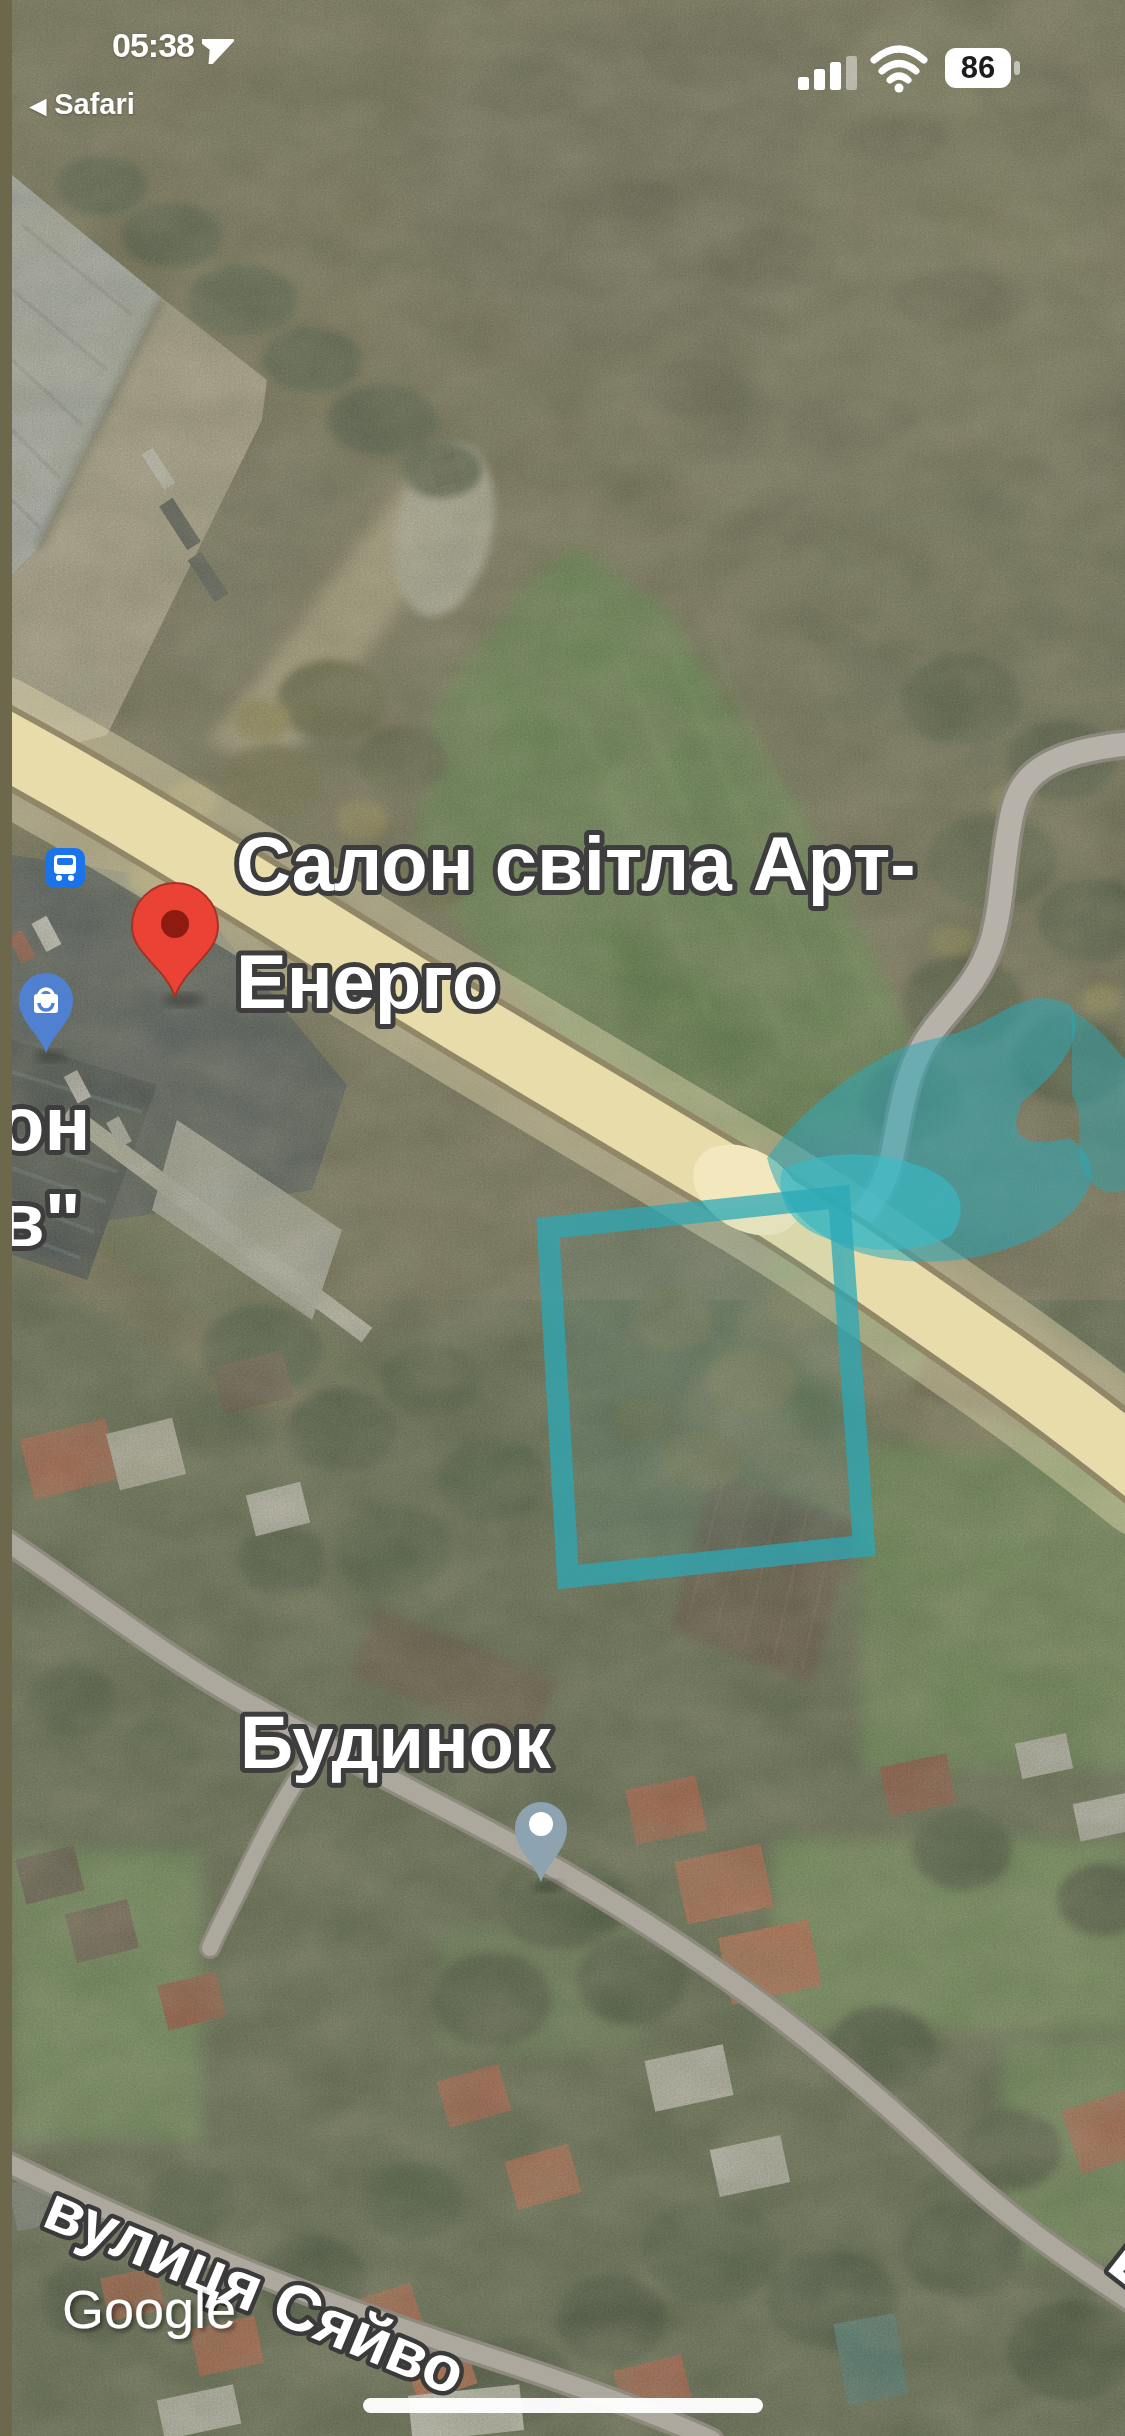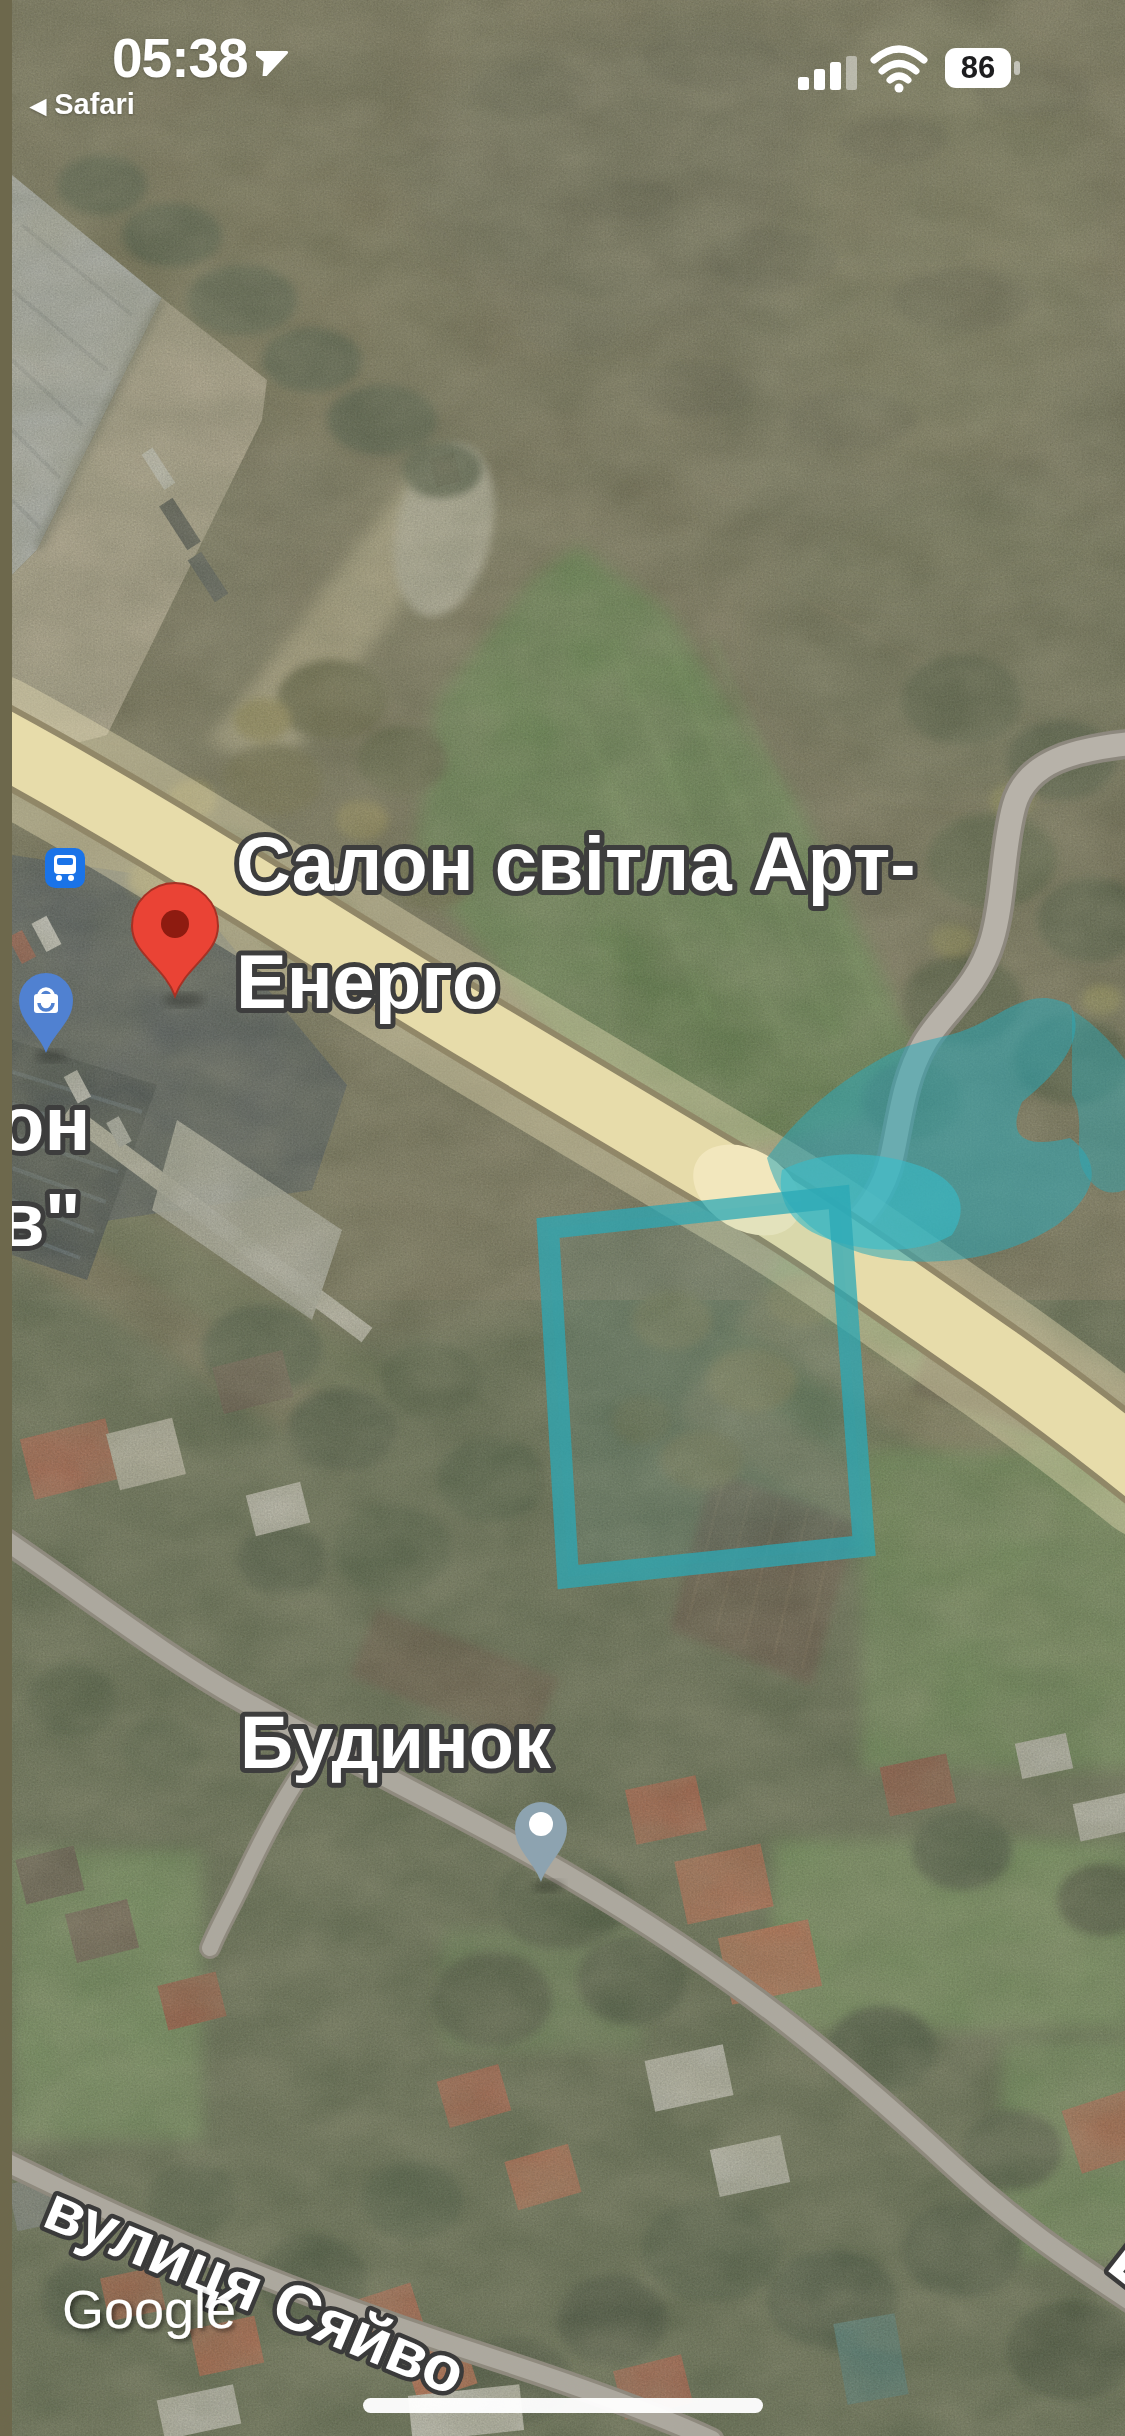--- a/index.html
+++ b/index.html
@@ -4,21 +4,21 @@
 <meta name="viewport" content="width=1125">
 <style>
   html,body{margin:0;padding:0;background:#000;}
   .screen{position:relative;width:1125px;height:2436px;overflow:hidden;
           background:#6d684c;font-family:"Liberation Sans",sans-serif;}
   .mapwrap{position:absolute;inset:0;margin-left:12px;}
   svg{display:block;}
   svg text{font-family:"Liberation Sans",sans-serif;}
   
   .statusbar{position:absolute;top:0;left:0;width:100%;height:140px;z-index:30;color:#fff;}
-  .time{position:absolute;left:112px;top:26px;font-size:55px;font-weight:700;
+  .time{position:absolute;left:112px;top:26px;font-size:34px;font-weight:700;
         letter-spacing:-1px;display:flex;align-items:center;gap:8px;
         text-shadow:0 1px 3px rgba(0,0,0,.25);}
   .loc-arrow{margin-top:4px;}
   .back{position:absolute;left:30px;top:88px;font-size:29px;font-weight:700;
         text-shadow:0 1px 3px rgba(0,0,0,.3);display:flex;align-items:center;gap:8px;}
   .back .chev{font-size:21px;transform:translateY(1px);}
   .right-icons{position:absolute;left:775px;top:32px;}
   
   .home-indicator{position:absolute;left:363px;top:2398px;width:400px;height:15px;
         border-radius:8px;background:rgba(255,255,255,.96);z-index:30;}

